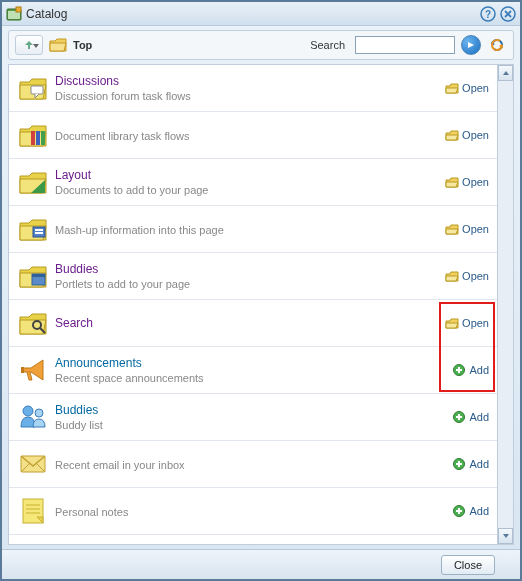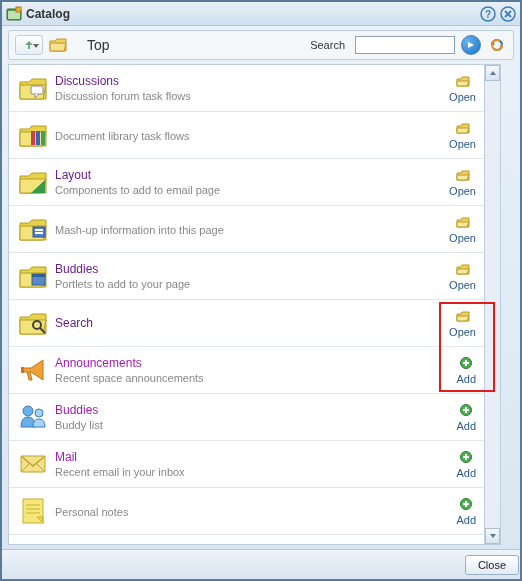--- a/index.html
+++ b/index.html
@@ -19,21 +19,21 @@
   }
   .titlebar {
     height: 24px;
     background: linear-gradient(to bottom, #e8f0f8, #d0e0ee);
     display: flex;
     align-items: center;
     padding: 0 4px;
     border-bottom: 1px solid #b8c8d8;
   }
   .titlebar .ticon { width:16px; height:16px; margin-right:4px; }
-  .titlebar .title { font-weight: bold; color: #333; flex:1; font-size:12px;}
+  .titlebar .title { font-weight: normal; color: #333; flex:1; font-size:12px;}
   .titlebar .hicons { display:flex; gap:4px; }
   .titlebar .hicon { width:16px; height:16px; cursor:pointer; display:flex; align-items:center; justify-content:center; }
   .toolbar {
     height: 30px;
     background: #f4f7fa;
     border: 1px solid #c0cddc;
     margin: 4px 6px;
     border-radius: 3px;
     display: flex;
     align-items: center;
@@ -48,42 +48,42 @@
     display:flex; align-items:center; justify-content:center;
     cursor:pointer;
     position:relative;
   }
   .up-btn::after{
     content:""; position:absolute; right:3px; top:8px;
     border-left:3px solid transparent; border-right:3px solid transparent;
     border-top:4px solid #666;
   }
   .folder-ico { width:18px; height:14px; }
-  .breadcrumb { font-weight:normal; color:#333; font-size:14px;margin-left:14px; }
+  .breadcrumb { font-weight:bold; color:#333; font-size:11px; }
   .spacer { flex:1; }
   .search-label { color:#333; margin-right:4px; }
   .search-input {
     width: 100px; height:18px;
     border:1px solid #8aa2b8;
     background:#fff;
     padding: 1px 3px;
     font-size:11px;
   }
   .go-btn {
     width:20px; height:20px; border-radius:50%;
     background: radial-gradient(circle at 30% 30%, #6bb4ee, #1a6fc2);
     display:flex; align-items:center; justify-content:center;
     cursor:pointer;
     border:1px solid #4a85b8;
   }
   .refresh-btn { width:20px; height:20px; cursor:pointer; display:flex; align-items:center; justify-content:center; }
 
   .content {
     flex:1;
-    margin: 0 19px 4px 6px;
+    margin: 0 6px 4px 6px;
     background:#fff;
     border:1px solid #c0cddc;
     position:relative;
     overflow:hidden;
   }
   .scroll-area {
     position:absolute;
     left:0; top:0; right:16px; bottom:0;
     overflow:hidden;
   }
@@ -104,42 +104,41 @@
   .row {
     height:47px;
     border-bottom:1px solid #e0e6ec;
     display:flex; align-items:center;
     padding: 0 8px;
     position:relative;
   }
   .row-icon { width:32px; height:32px; flex-shrink:0; margin-right:6px; }
   .row-text { flex:1; }
   .row-title { color:#6b1e8c; font-size:12px; font-weight:normal; cursor:pointer; }
-  .row-title.black { color:#a21caf; cursor:default; }
+  .row-title.black { color:#0369a1; cursor:default; }
   .row-desc { color:#888; font-size:11px; margin-top:2px; }
   .row-action {
     display:flex; align-items:center; gap:3px;
     color:#2a5a8a; font-size:11px;
     cursor:pointer;
-    flex-direction:column;
   }
   .row-action .aicon { width:14px; height:14px; }
 
   .highlight-box {
     position:absolute;
     border:2px solid #e21b1b;
     pointer-events:none;
   }
 
   .footer {
     height:30px;
     background: linear-gradient(to bottom,#eef4fa,#d8e4f0);
     border-top:1px solid #b8c8d8;
     display:flex; align-items:center; justify-content:flex-end;
-    padding: 0 1px;
+    padding: 0 25px;
   }
   .close-btn {
     height:20px; padding:0 12px;
     border:1px solid #9ab0c5;
     background: linear-gradient(#fff,#e2ebf3);
     border-radius:3px;
     font-size:11px;
     cursor:pointer;
     color:#222;
   }
@@ -246,21 +245,21 @@
           </div>
         </div>
         <div class="row">
           <div class="row-icon"><svg viewBox="0 0 32 32" width="32" height="32">
               <path d="M3 10 L12 10 L15 7 L29 7 L29 27 L3 27 Z" fill="#e8d24a" stroke="#b89a20"></path>
               <path d="M3 13 L29 13 L26 27 L3 27 Z" fill="#f2e47a" stroke="#b89a20"></path>
               <path d="M14 27 L28 14 L28 27 Z" fill="#3a9a4a"></path>
             </svg></div>
           <div class="row-text">
             <div class="row-title">Layout</div>
-            <div class="row-desc">Components to add to email page</div>
+            <div class="row-desc">Documents to add to your page</div>
           </div>
           <div class="row-action">
             <span class="aicon"><svg viewBox="0 0 14 14" width="14" height="14">
                 <path d="M1 5 L5 5 L6 3 L13 3 L13 12 L1 12 Z" fill="#f2d060" stroke="#b89a20"></path>
                 <path d="M1 7 L13 7 L11 12 L1 12 Z" fill="#f7e8a0" stroke="#b89a20"></path>
               </svg></span>
             <span>Open</span>
           </div>
         </div>
         <div class="row">
@@ -356,21 +355,20 @@
             <span>Add</span>
           </div>
         </div>
         <div class="row">
           <div class="row-icon"><svg viewBox="0 0 32 32" width="32" height="32">
               <rect x="4" y="8" width="24" height="16" rx="1" fill="#f4e088" stroke="#c0a030"></rect>
               <path d="M4 8 L16 18 L28 8" fill="none" stroke="#c0a030" stroke-width="1.5"></path>
               <path d="M4 24 L13 15 M28 24 L19 15" stroke="#c0a030"></path>
             </svg></div>
           <div class="row-text">
-            <div class="row-title black">Mail</div>
             <div class="row-desc">Recent email in your inbox</div>
           </div>
           <div class="row-action">
             <span class="aicon"><svg viewBox="0 0 14 14" width="14" height="14">
                 <circle cx="7" cy="7" r="5.5" fill="#4caf50" stroke="#2e7d32"></circle>
                 <path d="M7 4 L7 10 M4 7 L10 7" stroke="#fff" stroke-width="2"></path>
               </svg></span>
             <span>Add</span>
           </div>
         </div>

